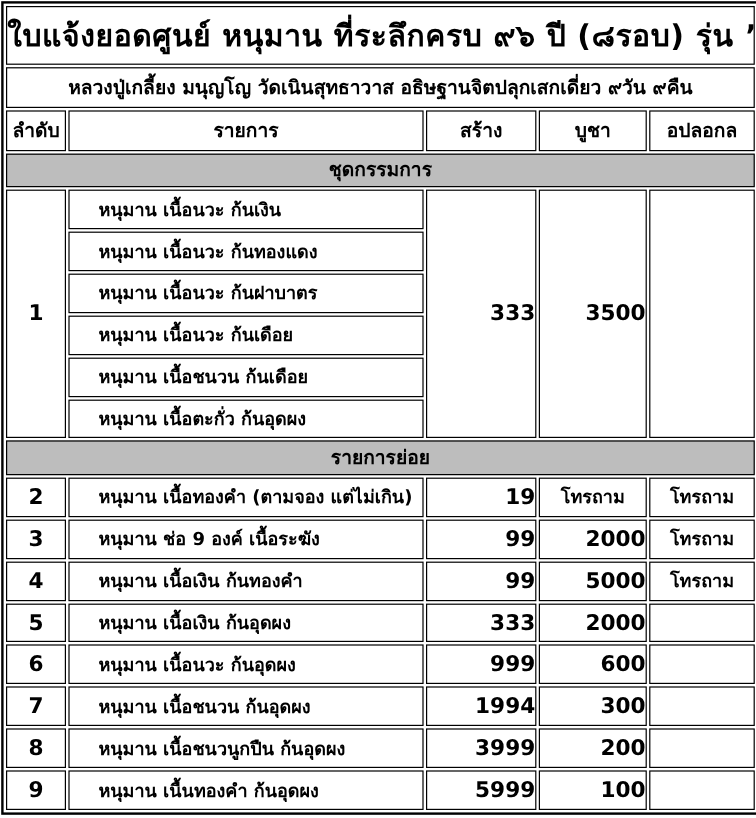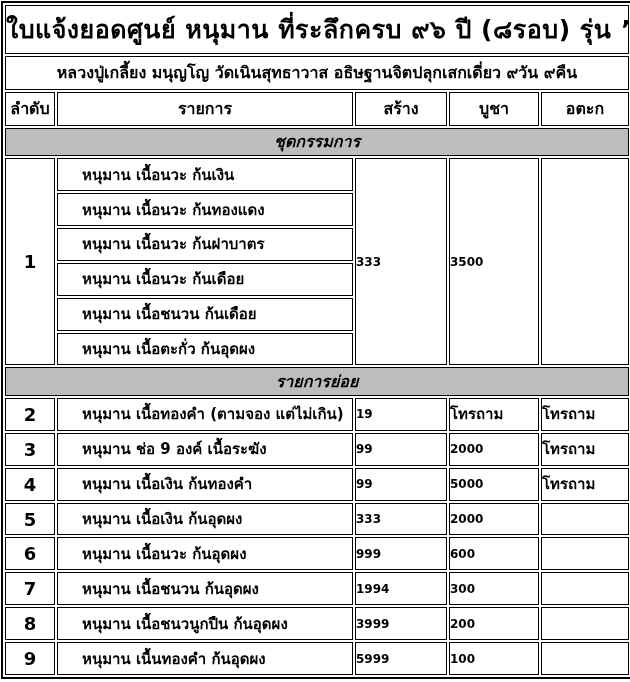--- a/index.html
+++ b/index.html
@@ -51,39 +51,39 @@
     font-size: 16px;
     text-align: center;
     height: 30px;
     font-family: Liberation Serif, serif;
   }
   td.band-cell {
     background: #bdbdbd;
     font-size: 16px;
     text-align: center;
     height: 24px;
-    font-style: italic;
   }
   td.no-cell {
     font-size: 18px;
     text-align: center;
   }
   td.item-cell {
     font-size: 15px;
     text-align: left;
     padding-left: 24px;
     height: 29px;
   }
   td.num-cell {
-    font-size: 12px;
-    text-align: left;
+    font-size: 18px;
+    text-align: right;
     margin-top: 40px;
   }
   td.text-val-cell {
     font-size: 15px;
+    text-align: center;
   }
 </style>
 </head>
 <body>
 
 <div class="page">
   <table class="sheet">
     <colgroup>
       <col style="width:50px">
       <col style="width:296px">
@@ -99,21 +99,21 @@
 
     <tr>
       <td colspan="5" class="subtitle-cell">หลวงปู่เกลี้ยง มนุญโญ วัดเนินสุทธาวาส อธิษฐานจิตปลุกเสกเดี่ยว ๙วัน ๙คืน</td>
     </tr>
 
     <tr>
       <td class="col-head">ลำดับ</td>
       <td class="col-head">รายการ</td>
       <td class="col-head">สร้าง</td>
       <td class="col-head">บูชา</td>
-      <td class="col-head">อตะก</td>
+      <td class="col-head">อปลอกล</td>
     </tr>
 
     <tr>
       <td colspan="5" class="band-cell">ชุดกรรมการ</td>
     </tr>
 
     <tr>
       <td rowspan="6" class="no-cell">1</td>
       <td class="item-cell">หนุมาน เนื้อนวะ ก้นเงิน</td>
       <td rowspan="6" class="num-cell">333</td>

